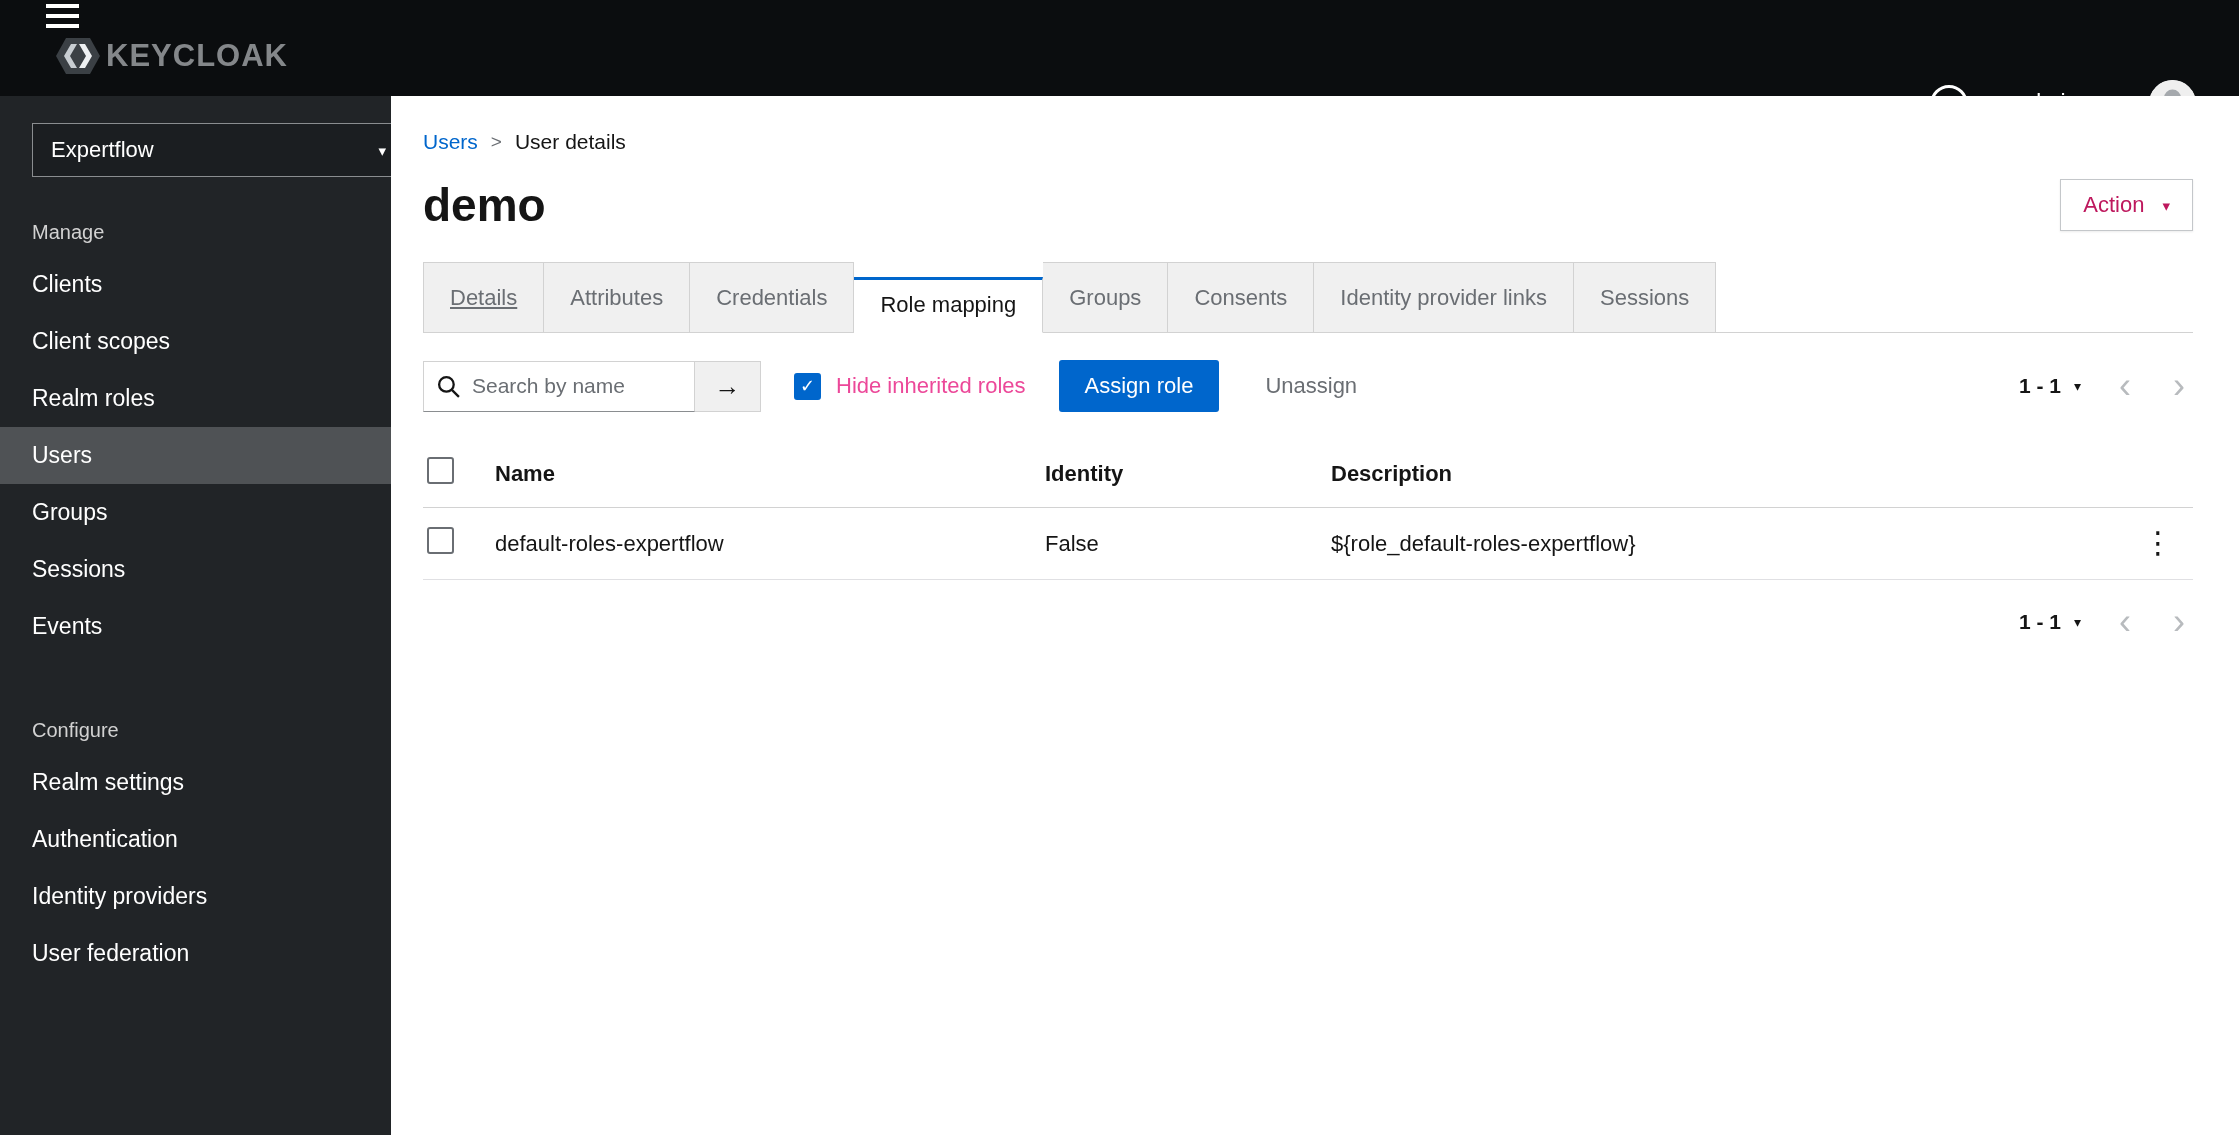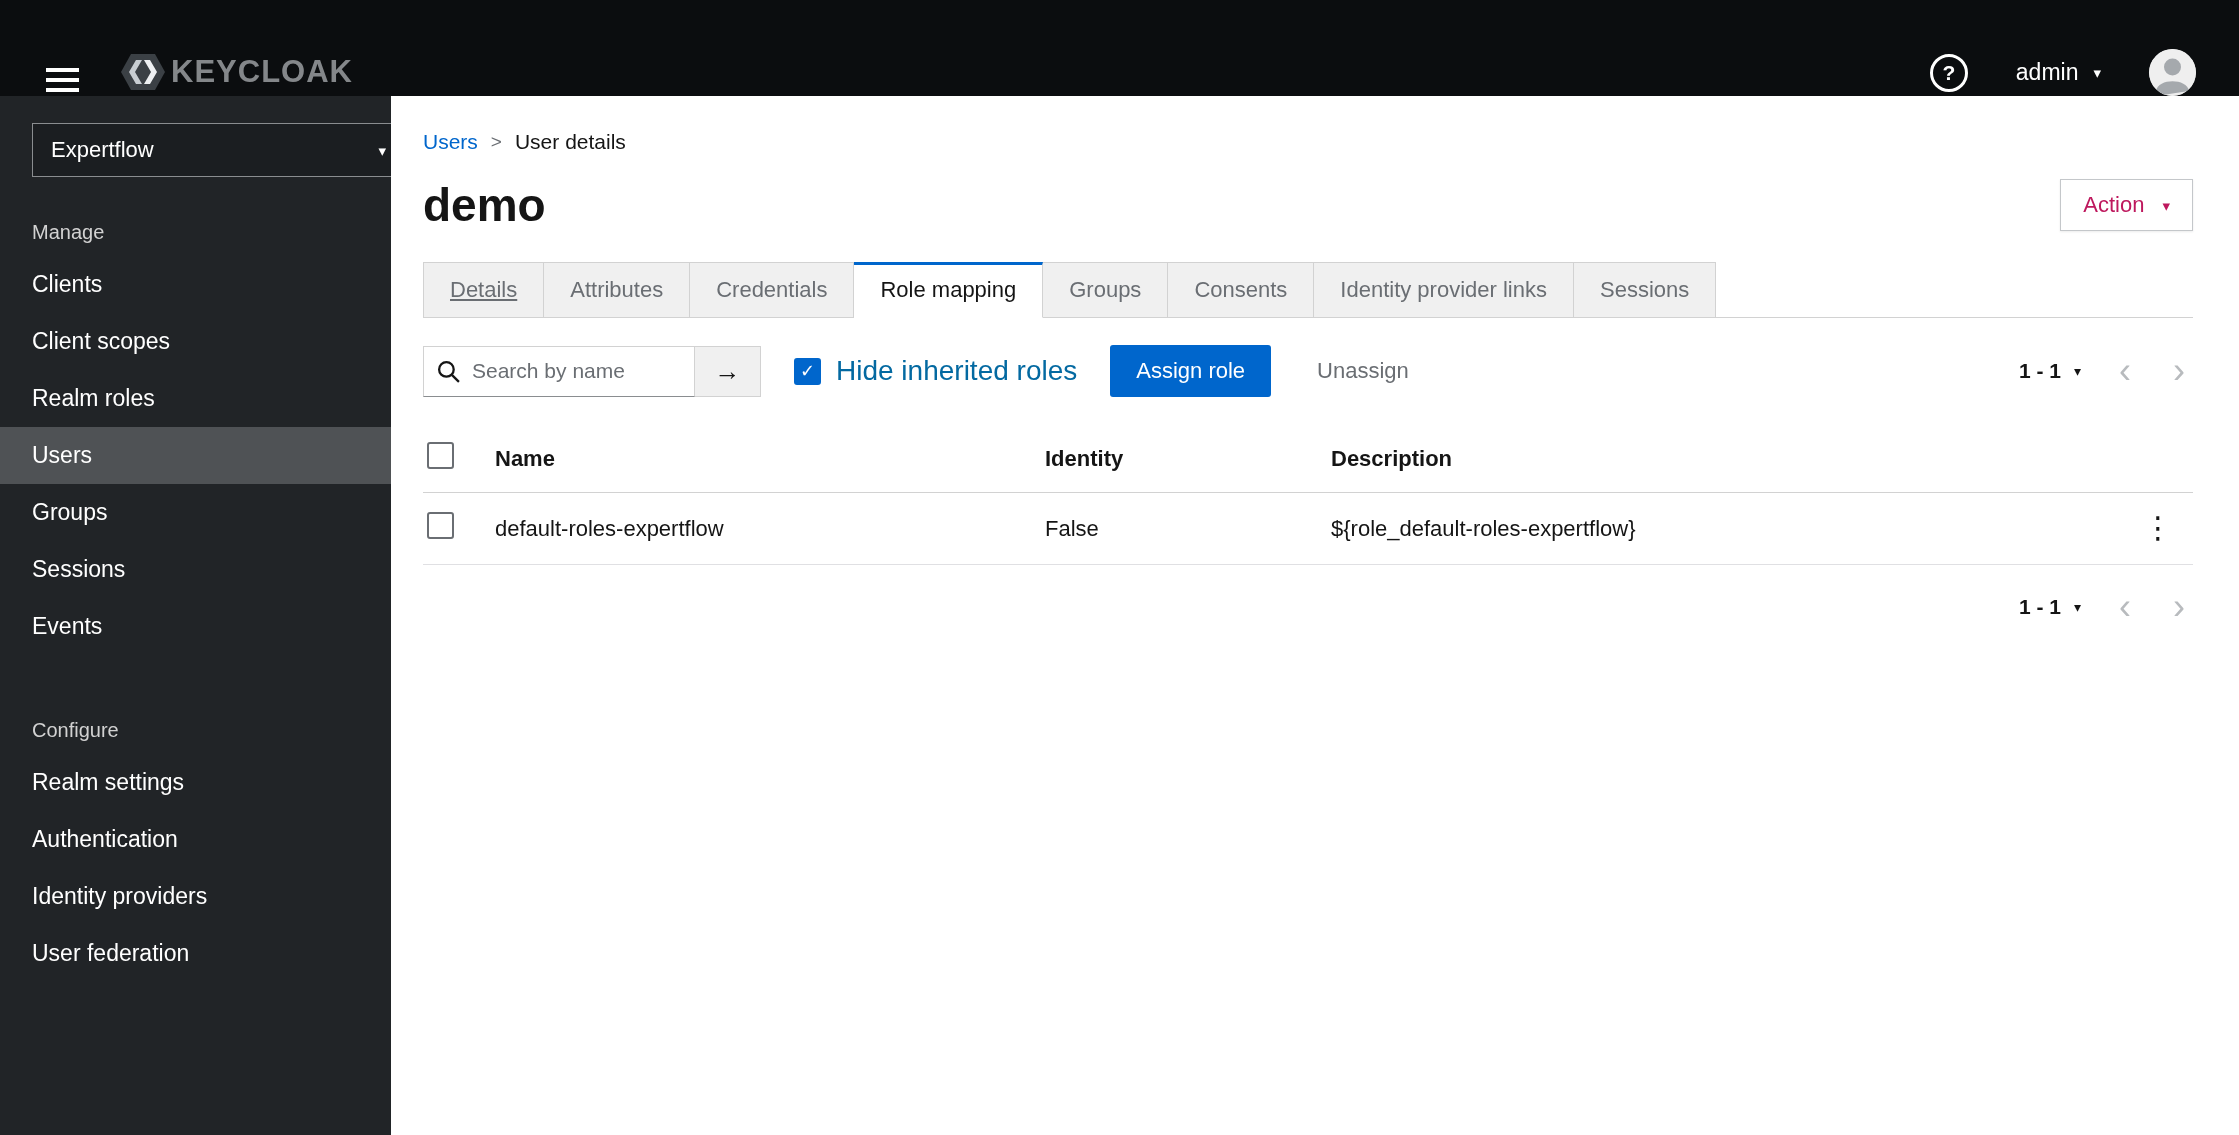--- a/index.html
+++ b/index.html
@@ -2,21 +2,21 @@
 <html><head>
 <meta charset="utf-8">
 <style>
   *{box-sizing:border-box;margin:0;padding:0;}
   html,body{width:2239px;height:1135px;}
   body{font-family:"Liberation Sans","DejaVu Sans",sans-serif;background:#ffffff;color:#151515;overflow:hidden;}
   button{font-family:inherit;background:none;border:none;cursor:pointer;color:inherit;}
   a{cursor:pointer;}
 
   
-  .masthead{height:96px;background:#0b0d0f;display:flex;align-items:flex-end;padding:0 43px 0 30px;}
+  .masthead{height:96px;background:#0b0d0f;display:flex;align-items:flex-start;padding:0 43px 0 30px;flex-direction:column;}
   .hamburger{padding:14px 16px;}
   .bars{display:block;width:33px;height:4px;background:#ffffff;position:relative;}
   .bars::before,.bars::after{content:"";position:absolute;left:0;width:33px;height:4px;background:#ffffff;}
   .bars::before{top:-10px;}
   .bars::after{top:10px;}
   .brand{display:flex;align-items:center;gap:4px;margin-left:24px;}
   .brand-text{font-size:31px;font-weight:700;color:#84878a;letter-spacing:1px;}
   .masthead-right{margin-left:auto;display:flex;align-items:center;gap:48px;}
   .help-btn{width:38px;height:38px;border:3px solid #ffffff;border-radius:50%;color:#ffffff;font-size:21px;font-weight:700;display:flex;align-items:center;justify-content:center;line-height:1;}
   .user-menu{display:flex;align-items:center;gap:15px;color:#ffffff;font-size:23px;}
@@ -41,33 +41,33 @@
   .breadcrumb .sep{color:#6a6e73;font-size:19px;}
   .breadcrumb .current{color:#151515;}
   .title-row{display:flex;align-items:center;justify-content:space-between;margin-top:24px;}
   .page-title{font-size:46px;font-weight:700;color:#151515;}
   .action-btn{display:flex;align-items:center;gap:18px;border:1px solid #c4c7ca;background:#ffffff;font-size:22px;padding:12px 22px;color:#be185d;box-shadow:0 1px 2px rgba(0,0,0,0.08);}
 
   
   .tabs{display:flex;margin-top:30px;box-shadow:inset 0 -1px 0 #d2d2d2;}
   .tab{padding:14px 26px;font-size:22px;background:#f0f0f0;color:#6a6e73;border:1px solid #d2d2d2;border-left:none;}
   .tab:first-child{border-left:1px solid #d2d2d2;text-decoration:underline;}
-  .tab.active{background:#ffffff;color:#151515;border-top:3px solid #0066cc;border-bottom:1px solid #ffffff;padding-top:12px;}
+  .tab.active{background:#ffffff;color:#151515;border-top:3px solid #0066cc;border-bottom:1px solid #ffffff;padding-top:12px;margin-top:15px;}
 
   
   .toolbar{display:flex;align-items:center;padding:27px 0 24px;}
   .search-group{display:flex;position:relative;}
   .search-input{width:272px;height:51px;border:1px solid #d2d2d2;border-bottom-color:#8a8d90;padding:0 14px 0 48px;font-size:21px;color:#151515;font-family:inherit;outline:none;}
   .search-input::placeholder{color:#6a6e73;}
   .search-icon-wrap{position:absolute;left:13px;top:13px;pointer-events:none;}
   .search-go{width:66px;height:51px;border:1px solid #d2d2d2;border-left:none;background:#f0f0f0;font-size:26px;color:#151515;display:flex;align-items:center;justify-content:center;}
   .check-group{display:flex;align-items:center;gap:15px;margin-left:33px;cursor:pointer;}
   .checkbox{width:27px;height:27px;border:2px solid #6a6e73;background:#ffffff;display:inline-flex;align-items:center;justify-content:center;border-radius:3px;flex-shrink:0;}
   .checkbox.checked{background:#0066cc;border-color:#0066cc;color:#ffffff;font-size:18px;font-weight:700;}
-  .check-label{font-size:28px;color:#0369a1;}
+  .check-label{font-size:22px;color:#ec4899;}
   .btn-primary{margin-left:33px;background:#0066cc;color:#ffffff;font-size:22px;padding:13px 26px;border-radius:3px;}
   .btn-disabled{margin-left:46px;color:#6a6e73;font-size:22px;}
 
   
   .pagination{display:flex;align-items:center;}
   .toolbar .pagination{margin-left:auto;}
   .page-range{display:flex;align-items:center;gap:13px;font-size:21px;font-weight:700;padding:8px 10px;color:#151515;}
   .page-range .caret{font-size:14px;}
   .page-nav{font-size:36px;color:#b8bbbe;padding:0 8px;line-height:1;}
   .page-nav.prev{margin-left:20px;}

